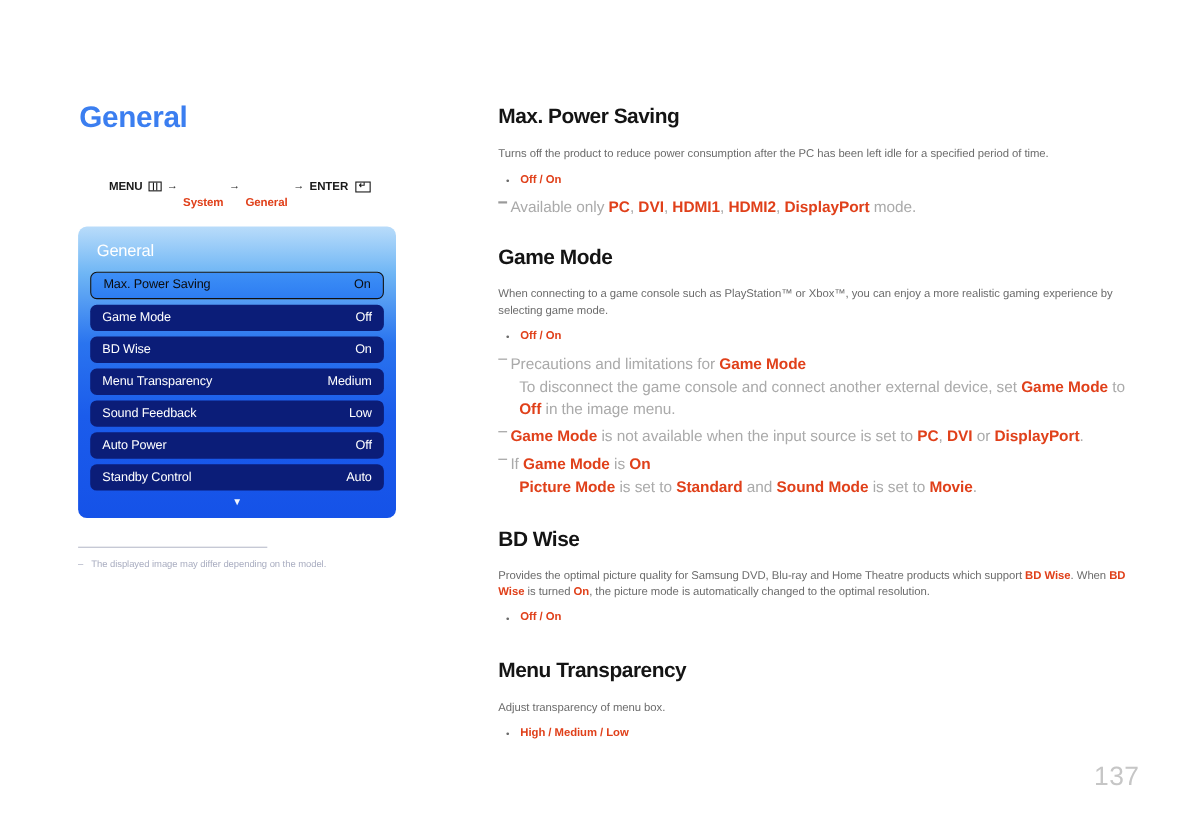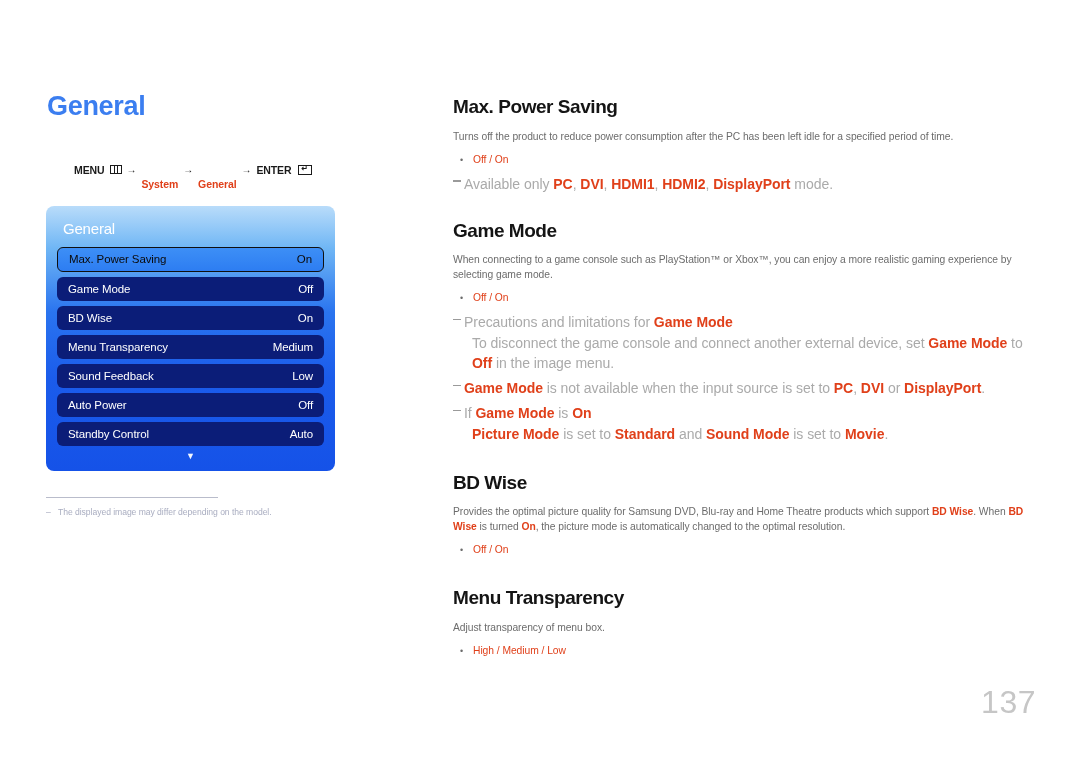--- a/index.html
+++ b/index.html
@@ -11,21 +11,21 @@
   }
   .page {
     position: relative;
     width: 1080px; height: 763px;
     background: #ffffff;
   }
 
   
   .left-col {
     position: absolute;
-    left: 46px; top: 92px;
+    left: 71px; top: 92px;
     width: 340px;
   }
   .page-title {
     font-size: 27px;
     font-weight: bold;
     color: #3b7ef0;
     letter-spacing: -0.3px;
     margin: 0 0 0 1px;
     line-height: 1.1;
   }
@@ -165,41 +165,41 @@
     color: #141414;
     letter-spacing: -0.45px;
     margin: 0 0 12px 0;
     line-height: 1.15;
   }
   .sec-body {
     font-size: 10.3px;
     color: #6c6c6c;
     line-height: 1.45;
     letter-spacing: -0.05px;
-    margin: 0 0 8px 0;
+    margin: 16px 0 8px 0;
   }
   .bullet-line {
     display: flex;
     align-items: flex-start;
     gap: 0;
     margin: 0 0 8px 0;
     font-size: 10.3px;
   }
   .bullet-dot {
     width: 20px;
     flex-shrink: 0;
     color: #6c6c6c;
     font-size: 9px;
     line-height: 14px;
     padding-left: 7px;
     box-sizing: border-box;
   }
   .bullet-text {
     color: #e0401a;
-    font-weight: normal;
+    font-weight: bold;
     line-height: 14px;
     letter-spacing: -0.05px;
     text-align: center;
   }
 
   .note {
     display: flex;
     align-items: flex-start;
     font-size: 14px;
     color: #aaaaaa;
@@ -232,21 +232,21 @@
     font-weight: bold;
   }
   .sec-gap-a { height: 20px; }
   .sec-gap-b { height: 22px; }
 
   
   .page-number {
     position: absolute;
     right: 44px;
     bottom: 42px;
-    font-size: 32px;
+    font-size: 24px;
     color: #c6c6c6;
     letter-spacing: 0.5px;
     font-weight: normal;
   }
 </style>
 </head>
 <body>
 
 <div class="page">
 

